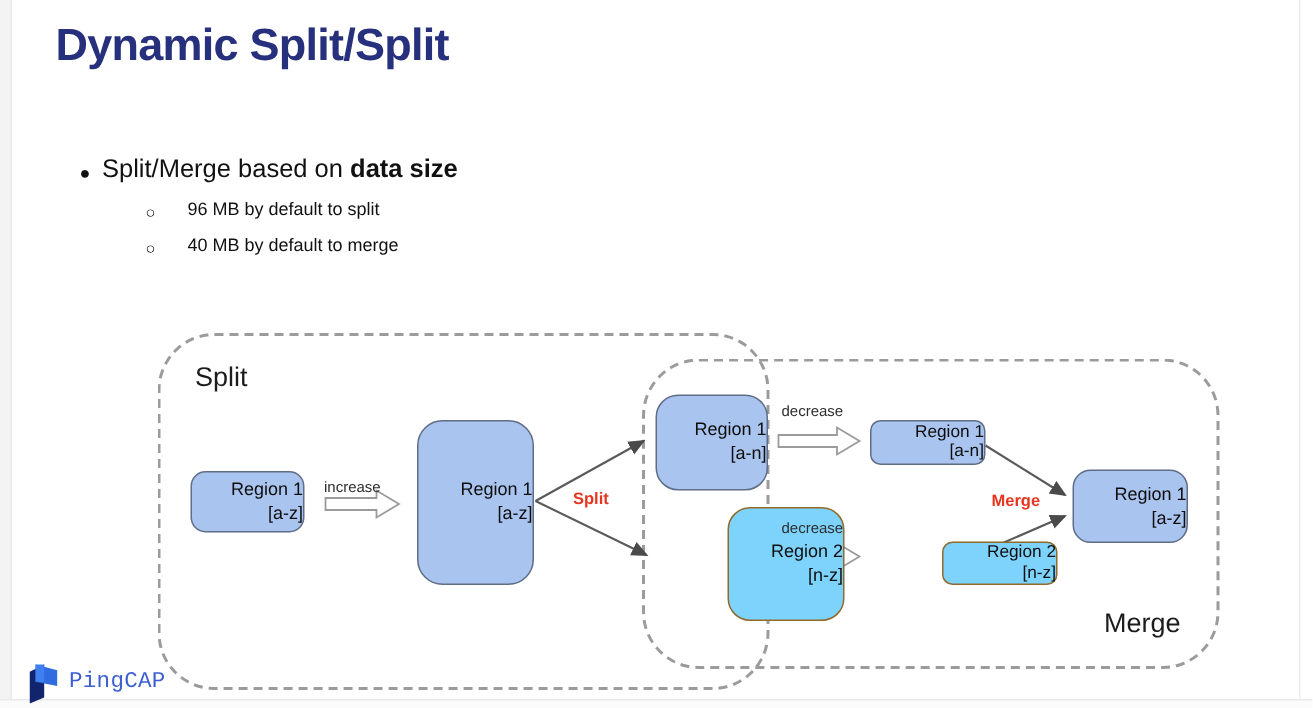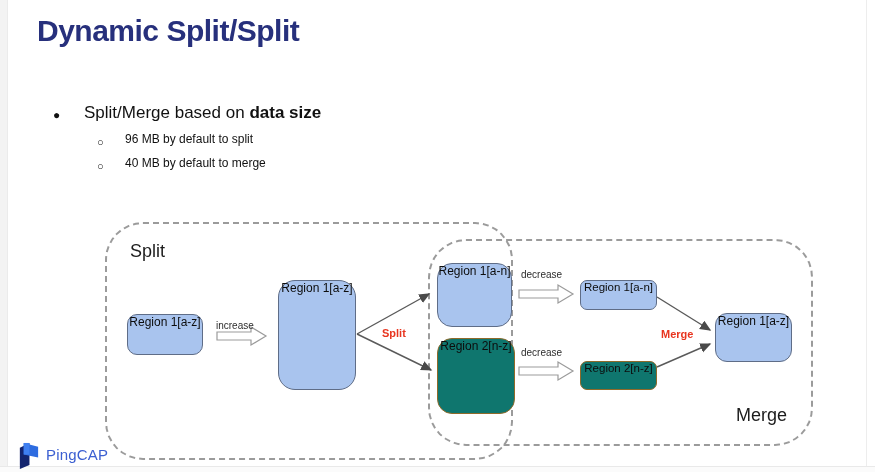--- a/index.html
+++ b/index.html
@@ -13,43 +13,43 @@
   
   .edge-left{left:0;top:0;width:7px;height:472px;background:#f3f3f3;border-right:1px solid #ebebeb;}
   .edge-right{left:866px;top:0;width:1px;height:472px;background:#ededed;}
   .edge-bottom{left:0;top:466px;width:875px;height:6px;background:#fbfbfb;border-top:1px solid #e9e9e9;}
 
   
   .title{left:37px;top:14px;font-size:30px;font-weight:bold;color:#27307c;letter-spacing:-0.5px;}
 
   
   .bullet-dot{left:53px;top:108px;font-size:12px;color:#111;}
-  .bullet-main{left:84px;top:103px;font-size:17px;color:#111;}
+  .bullet-main{left:68px;top:103px;font-size:17px;color:#111;}
   .sub-dot{font-size:11px;color:#111;}
   .sub-dot1{left:97px;top:136px;}
   .sub-dot2{left:97px;top:160px;}
   .sub-text{font-size:12px;color:#111;}
   .sub-text1{left:125px;top:132px;}
   .sub-text2{left:125px;top:156px;}
 
   
   .group{border:2px dashed #9b9b9b;border-radius:38px;background:transparent;}
   .group-split{left:105px;top:222px;width:404px;height:234px;}
   .group-merge{left:428px;top:239px;width:381px;height:203px;}
   .group-label{font-size:18px;color:#1c1c1c;}
   .label-split{left:130px;top:241px;}
   .label-merge{left:736px;top:405px;}
 
   
   .node{
-    display:flex;flex-direction:row;align-items:flex-start;justify-content:center;
+    display:flex;flex-direction:column;align-items:flex-end;justify-content:center;
     font-size:12px;color:#0d0d0d;line-height:1.3;text-align:center;
   }
   .node-blue{background:#a9c4ee;border:1px solid #5f6d87;}
-  .node-orange{background:#0f766e;border:1px solid #8f6a2a;}
+  .node-orange{background:#7dd3fc;border:1px solid #8f6a2a;margin-left:48px;}
   .n0{left:127px;top:314px;width:74px;height:39px;border-radius:10px;}
   .n1{left:278px;top:280px;width:76px;height:108px;border-radius:17px;}
   .n2{left:437px;top:263px;width:73px;height:62px;border-radius:15px;}
   .n3{left:437px;top:338px;width:76px;height:74px;border-radius:15px;}
   .n4{left:580px;top:280px;width:75px;height:28px;border-radius:7px;font-size:11.5px;line-height:1.15;}
   .n5{left:580px;top:361px;width:75px;height:27px;border-radius:7px;font-size:11.5px;line-height:1.15;}
   .n6{left:715px;top:313px;width:75px;height:47px;border-radius:12px;}
 
   
   .flow-label{font-size:10px;color:#2d2d2d;width:52px;}
@@ -57,21 +57,21 @@
   .lbl-decrease-top{left:521px;top:269px;}
   .lbl-decrease-bottom{left:521px;top:347px;}
   .action-label{font-size:11px;font-weight:bold;color:#e8351f;}
   .lbl-split-red{left:382px;top:327px;}
   .lbl-merge-red{left:661px;top:328px;}
 
   
   .overlay{left:0;top:0;width:875px;height:472px;pointer-events:none;}
 
   
-  .logo{left:16px;top:440px;display:flex;align-items:center;gap:5px;}
+  .logo{left:16px;top:440px;display:flex;align-items:center;gap:5px;font-family:Liberation Mono, monospace;}
   .logo-text{font-size:15px;color:#3b5fd1;letter-spacing:0.2px;}
 </style>
 </head>
 <body>
 
 <div class="abs edge-left"></div>
 <div class="abs edge-right"></div>
 <div class="abs edge-bottom"></div>
 
 <div class="abs title">Dynamic Split/Split</div>

